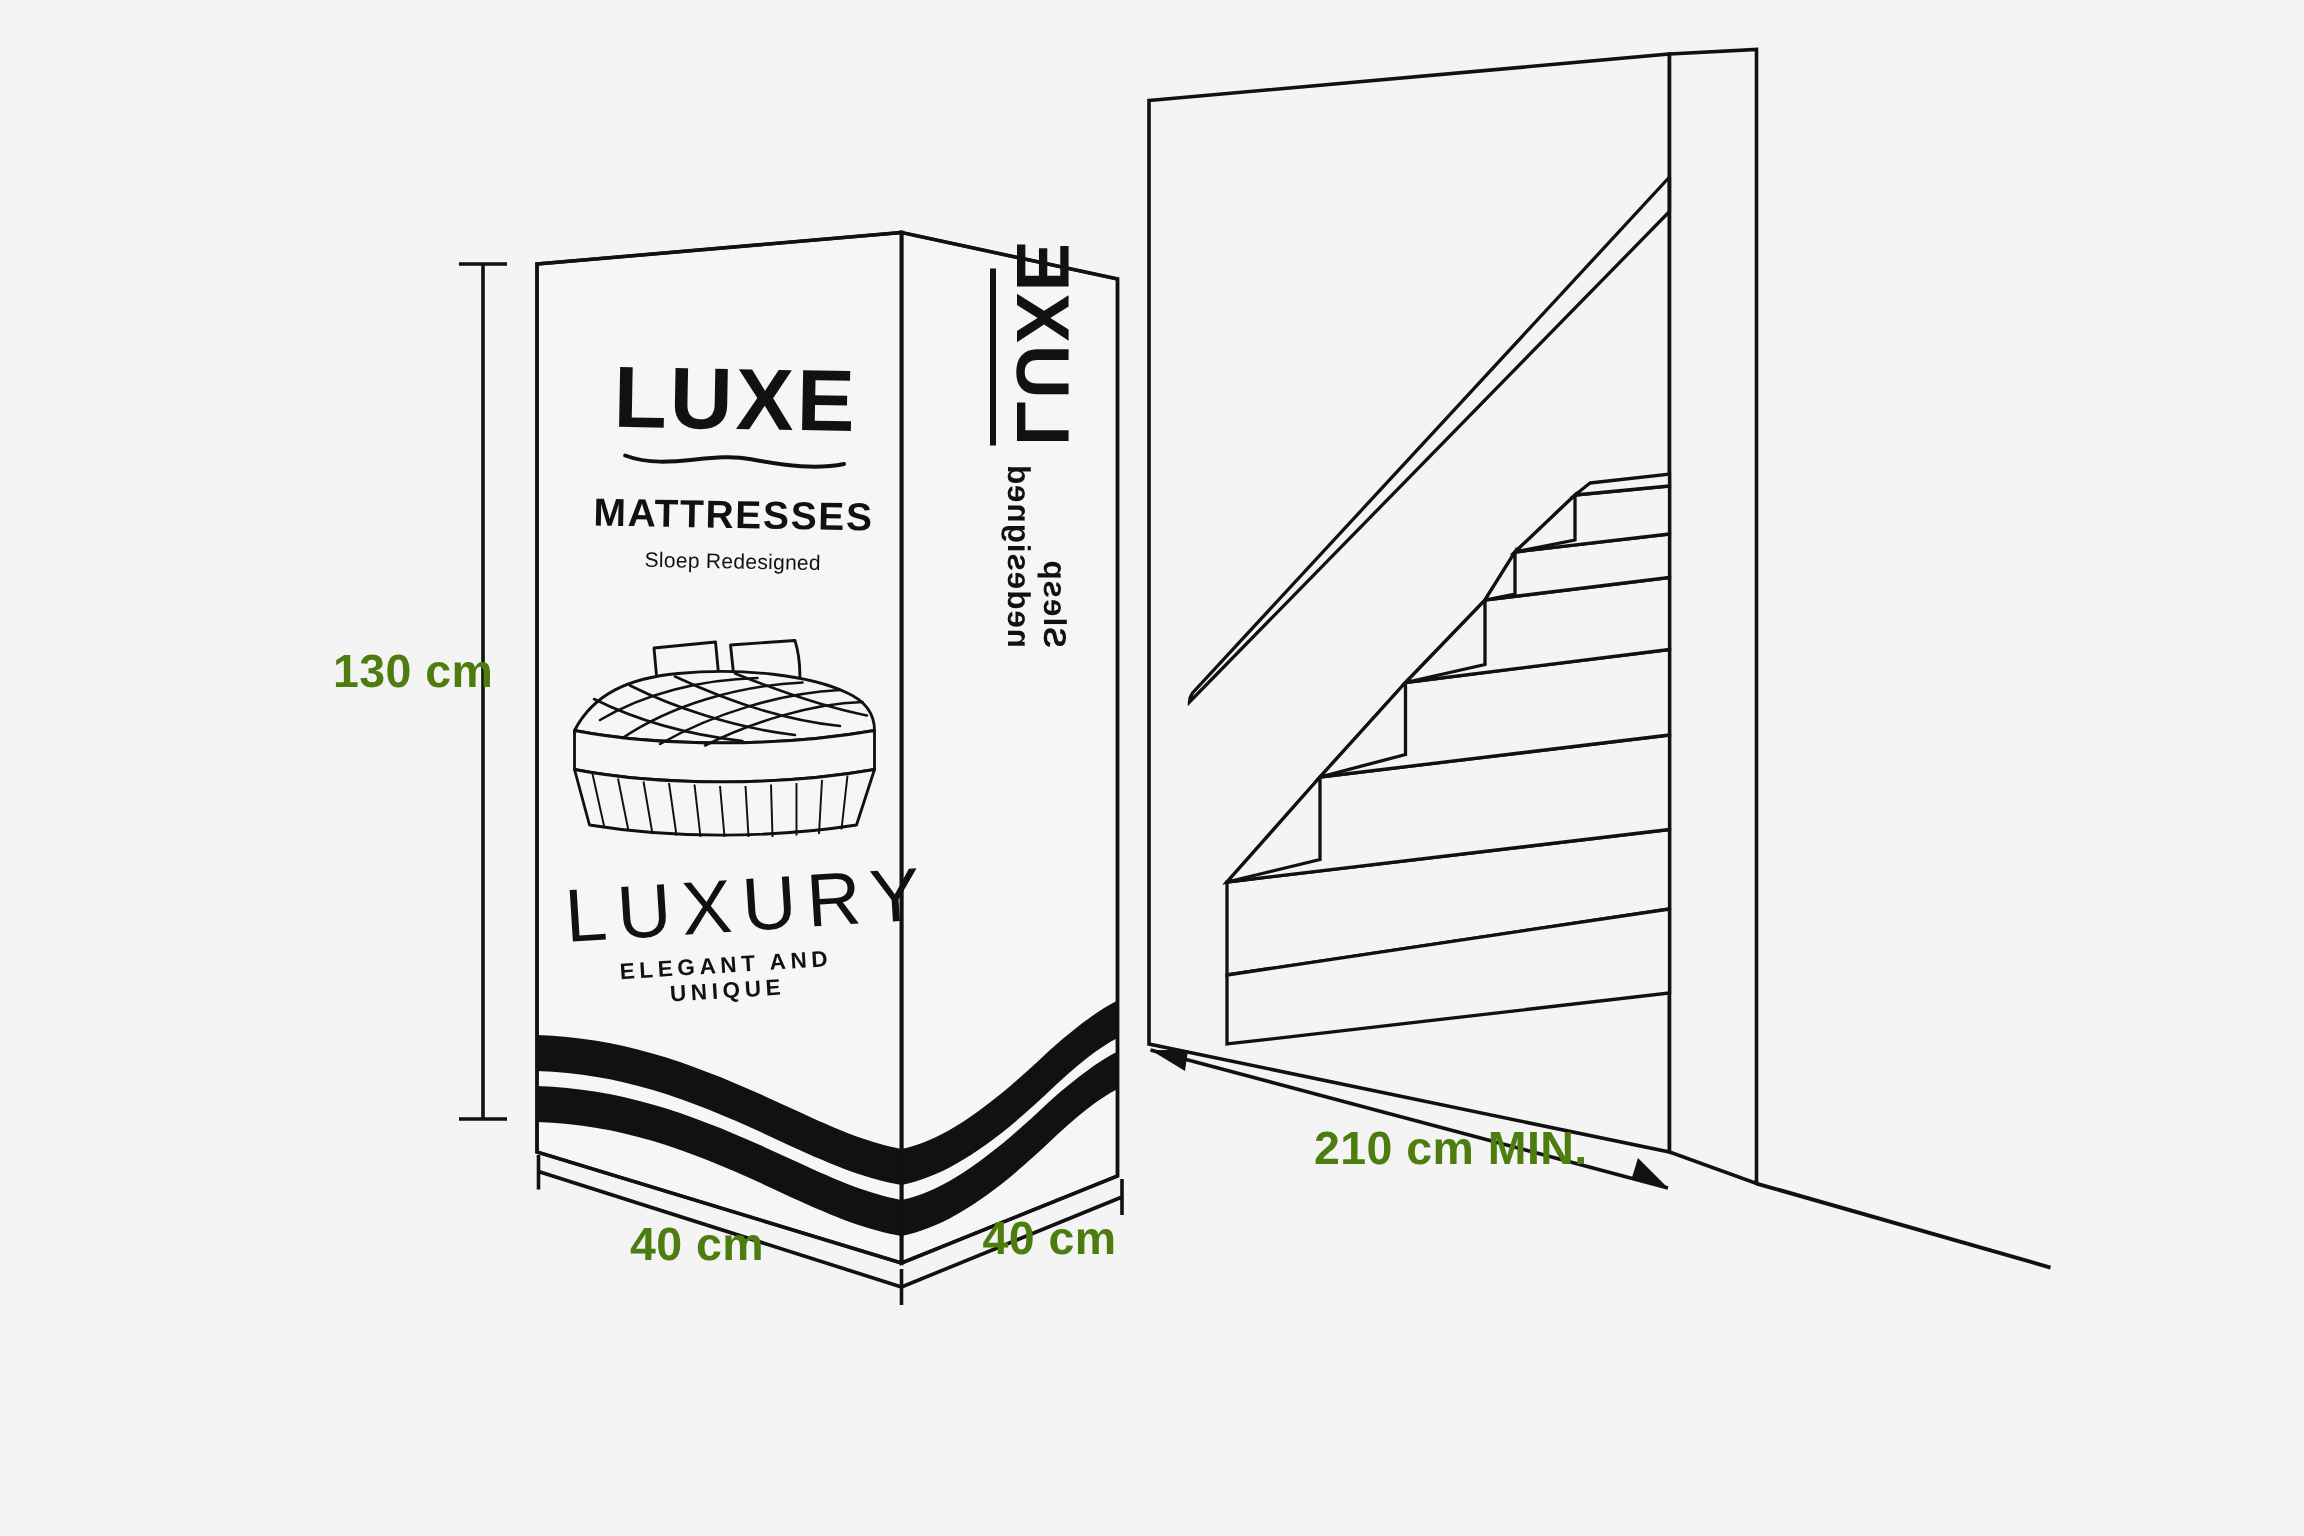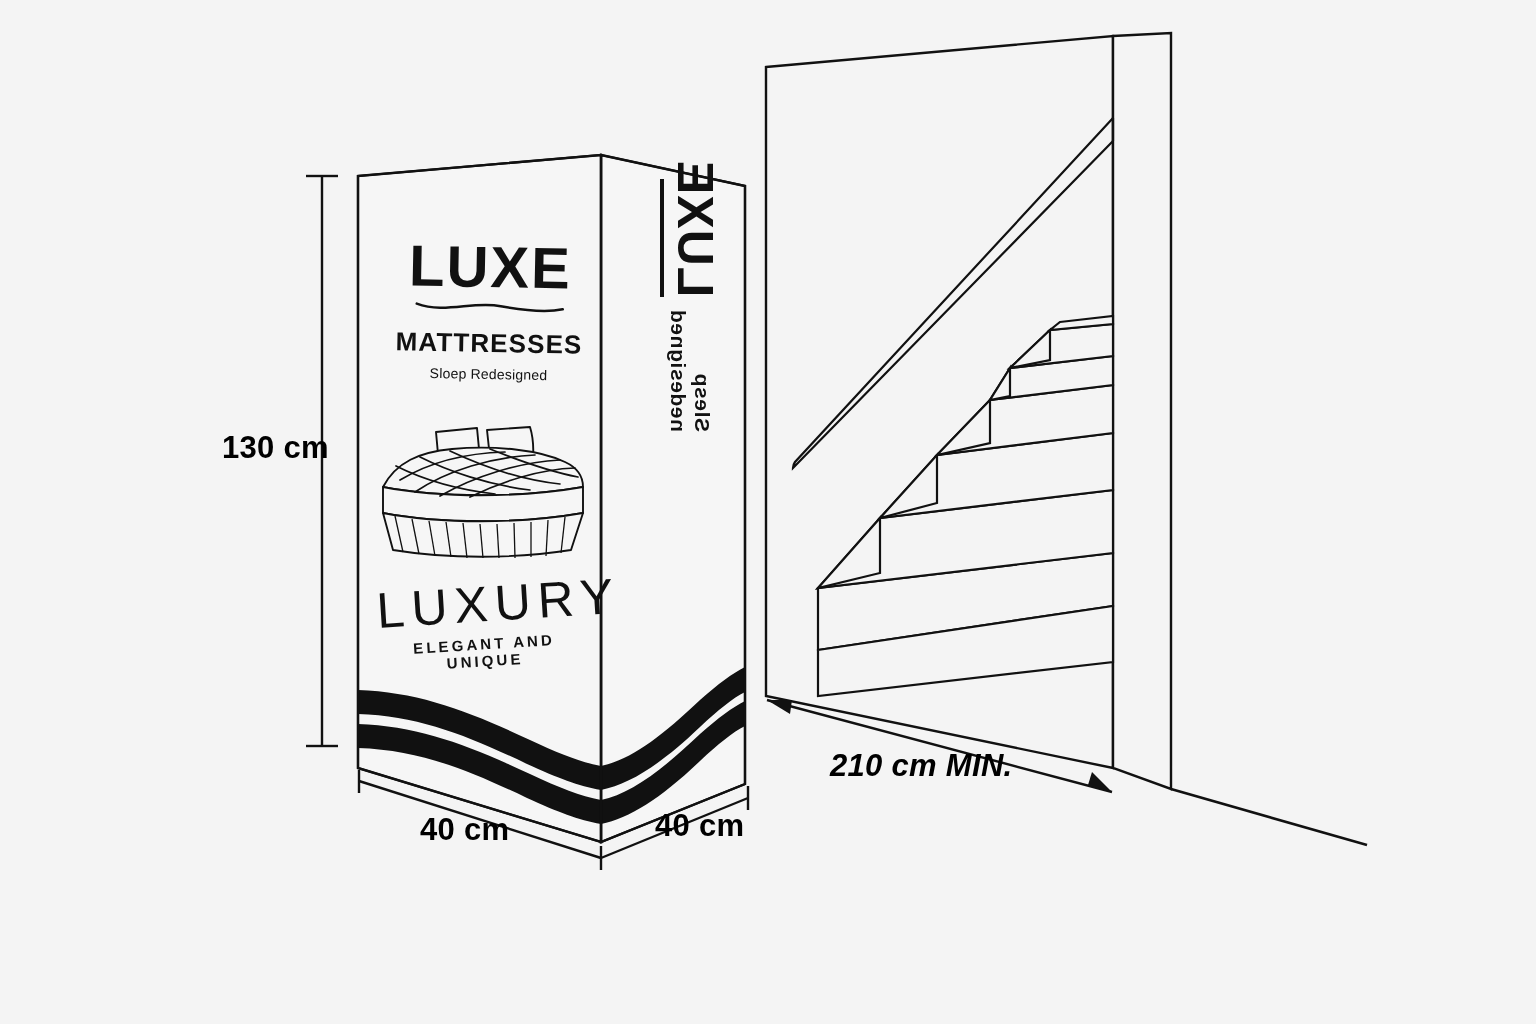--- a/index.html
+++ b/index.html
@@ -79,34 +79,34 @@
   }
   .thin-detail {
     fill: none;
     stroke: #111111;
     stroke-width: 1.3;
   }
 
   
   .txt {
     position: absolute;
-    color: #000000;
+    color: #4d7c0f;
     white-space: nowrap;
     user-select: none;
     text-align: right;
   }
   .dim-label {
     font-size: 31px;
     font-weight: 700;
     letter-spacing: 0.3px;
   }
   #label-height { left: 222px; top: 430px; }
   #label-width-front { left: 420px; top: 812px; }
   #label-width-side { left: 655px; top: 808px; }
-  #label-stair-depth { left: 830px; top: 748px; font-style: italic; }
+  #label-stair-depth { left: 876px; top: 748px; }
 
   
   #brand-front {
     position: absolute;
     left: 372px;
     top: 238px;
     width: 238px;
     text-align: center;
     transform: rotate(1.05deg);
     transform-origin: 50% 0;

